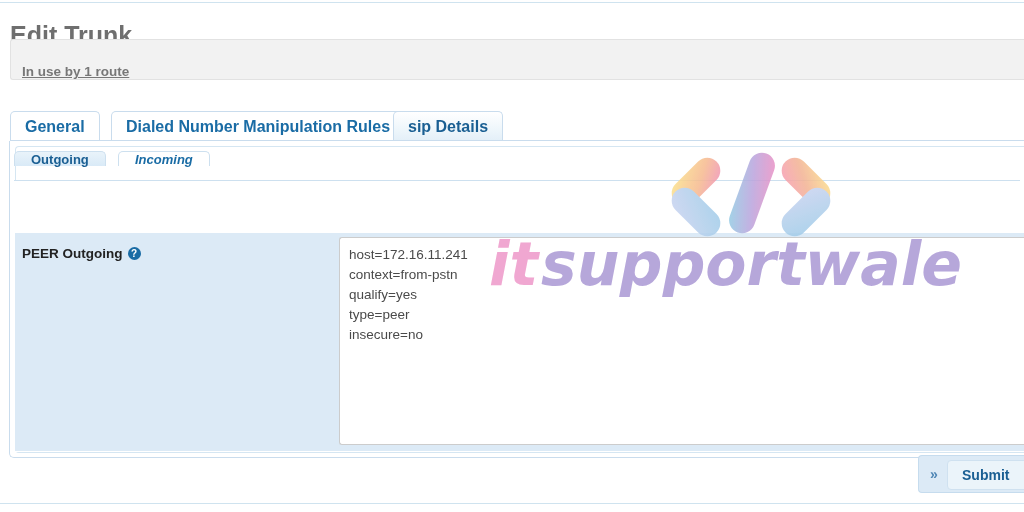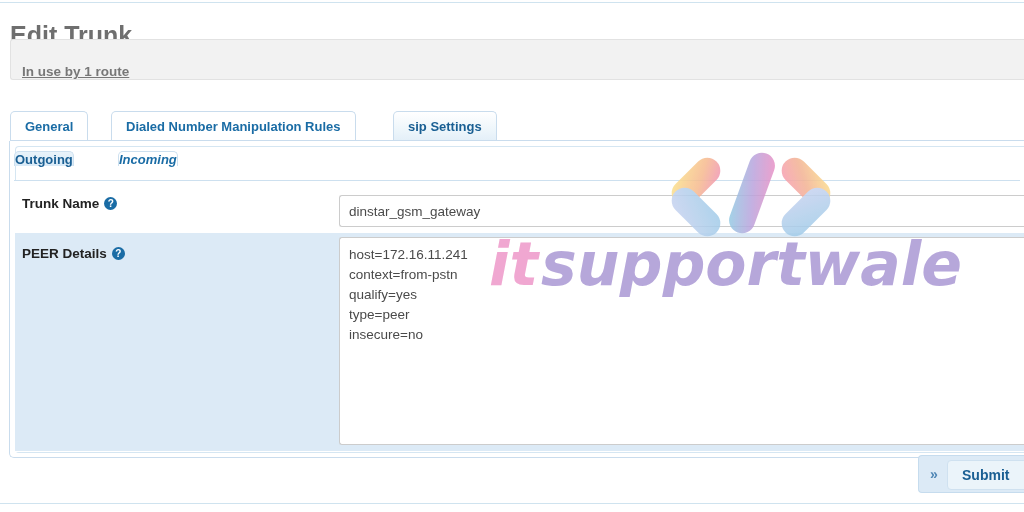--- a/index.html
+++ b/index.html
@@ -66,21 +66,21 @@
   .tab {
     position: absolute;
     top: 0;
     height: 30px;
     box-sizing: border-box;
     border: 1px solid #c9dced;
     border-bottom: none;
     border-radius: 5px 5px 0 0;
     background: #ffffff;
     color: #1a6ca5;
-    font-size: 13px;
+    font-size: 16px;
     font-weight: bold;
     display: flex;
     align-items: center;
     justify-content: center;
     padding: 0 14px;
     cursor: pointer;
     white-space: nowrap;
   }
   .tab.active {
     background: linear-gradient(to bottom, #ffffff 0%, #eef6fb 60%, #e3eff8 100%);
@@ -130,21 +130,21 @@
     border: 1px solid #cde0ef;
     border-bottom: none;
     border-radius: 5px 5px 0 0;
     background: #ffffff;
     color: #1a6ca5;
     font-size: 13px;
     font-weight: bold;
     display: flex;
     align-items: center;
     justify-content: center;
-    padding: 0 0;
+    padding: 0 16px;
     cursor: pointer;
     white-space: nowrap;
   }
   .subtab.active {
     background: linear-gradient(to bottom, #e9f3fa 0%, #d9eaf7 100%);
     color: #1a5f93;
   }
   .tabs-sub-baseline {
     position: absolute;
     left: 14px; top: 180px;
@@ -304,46 +304,40 @@
 
 <div class="page-title">Edit Trunk</div>
 
 <div class="alert-bar">
   <div class="alert-text">In use by 1 route</div>
 </div>
 
 <div class="tabs-main">
   <div class="tab" style="left:0px;">General</div>
   <div class="tab" style="left:101px;">Dialed Number Manipulation Rules</div>
-  <div class="tab active" style="left:383px;">sip Settings</div>
+  <div class="tab active" style="left:383px;">sip Details</div>
 </div>
 <div class="tabs-main-baseline"></div>
 
 <div class="panel">
   <div class="panel-inner"></div>
 </div>
 
 <div class="tabs-sub">
   <div class="subtab active" style="left:0px;">Outgoing</div>
   <div class="subtab" style="left:104px;font-style:italic;">Incoming</div>
 </div>
 <div class="tabs-sub-baseline"></div>
 
 <div class="form-area">
 
-  <div class="row row-trunk">
-    <div class="row-label trunk">
-      <span>Trunk Name</span><span class="help-icon">?</span>
-    </div>
-    <input class="text-input" type="text" value="dinstar_gsm_gateway" style="">
-  </div>
 
   <div class="row row-peer">
     <div class="row-label peer">
-      <span>PEER Details</span><span class="help-icon">?</span>
+      <span>PEER Outgoing</span><span class="help-icon">?</span>
     </div>
     <textarea class="textarea-input" style="">host=172.16.11.241
 context=from-pstn
 qualify=yes
 type=peer
 insecure=no</textarea>
   </div>
 
 </div>
 

